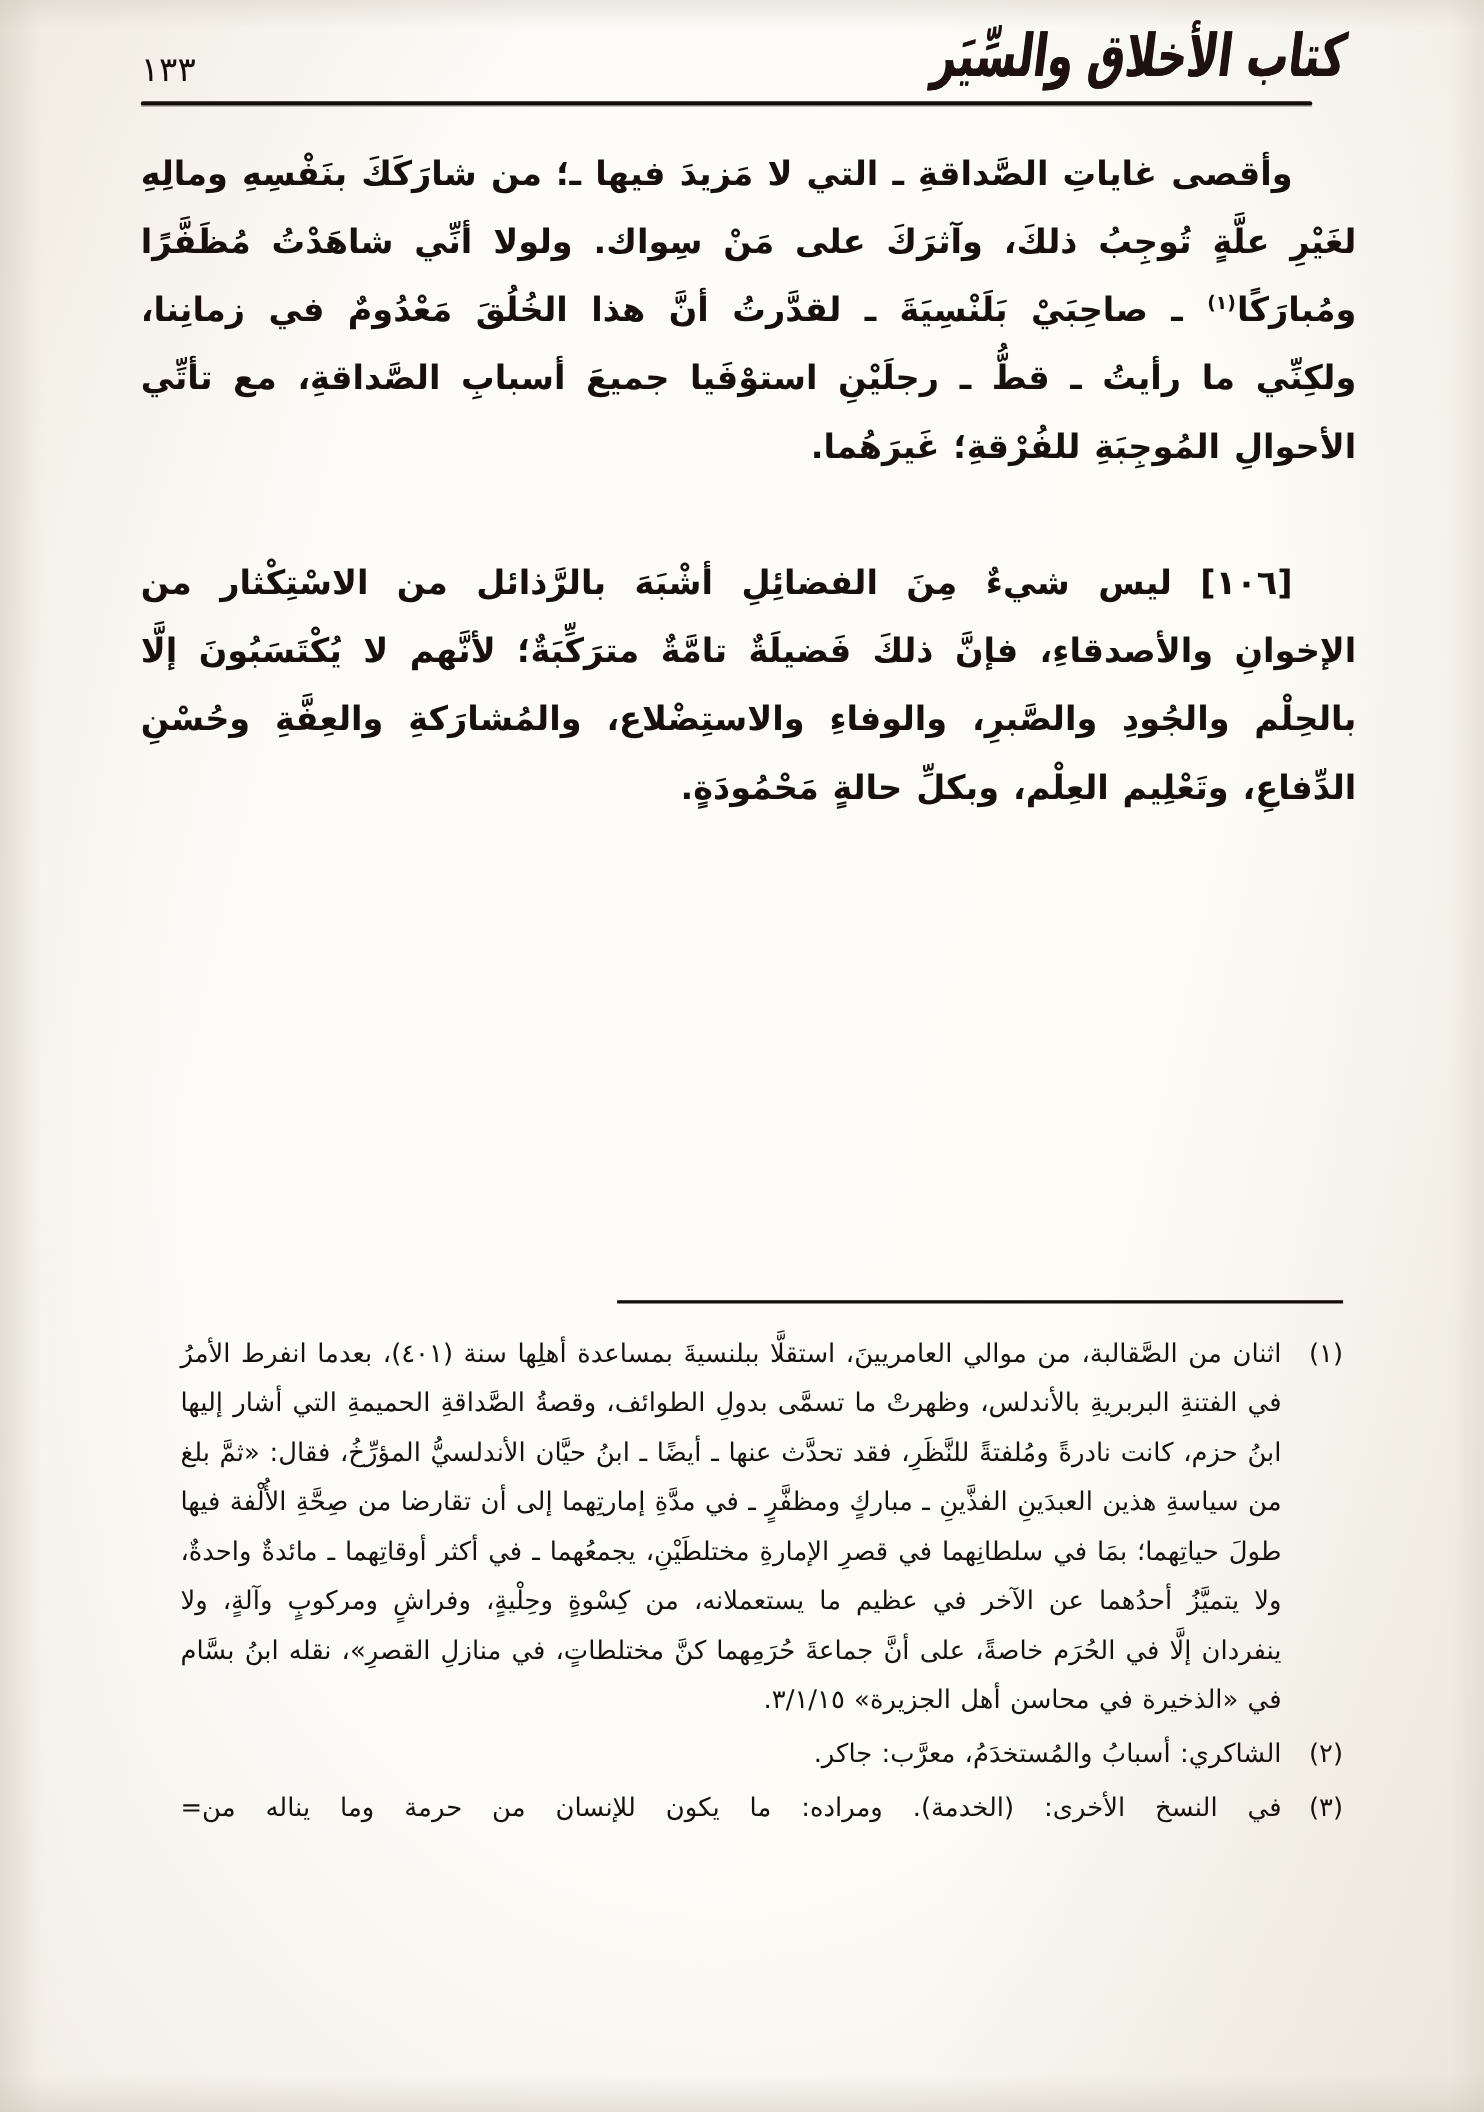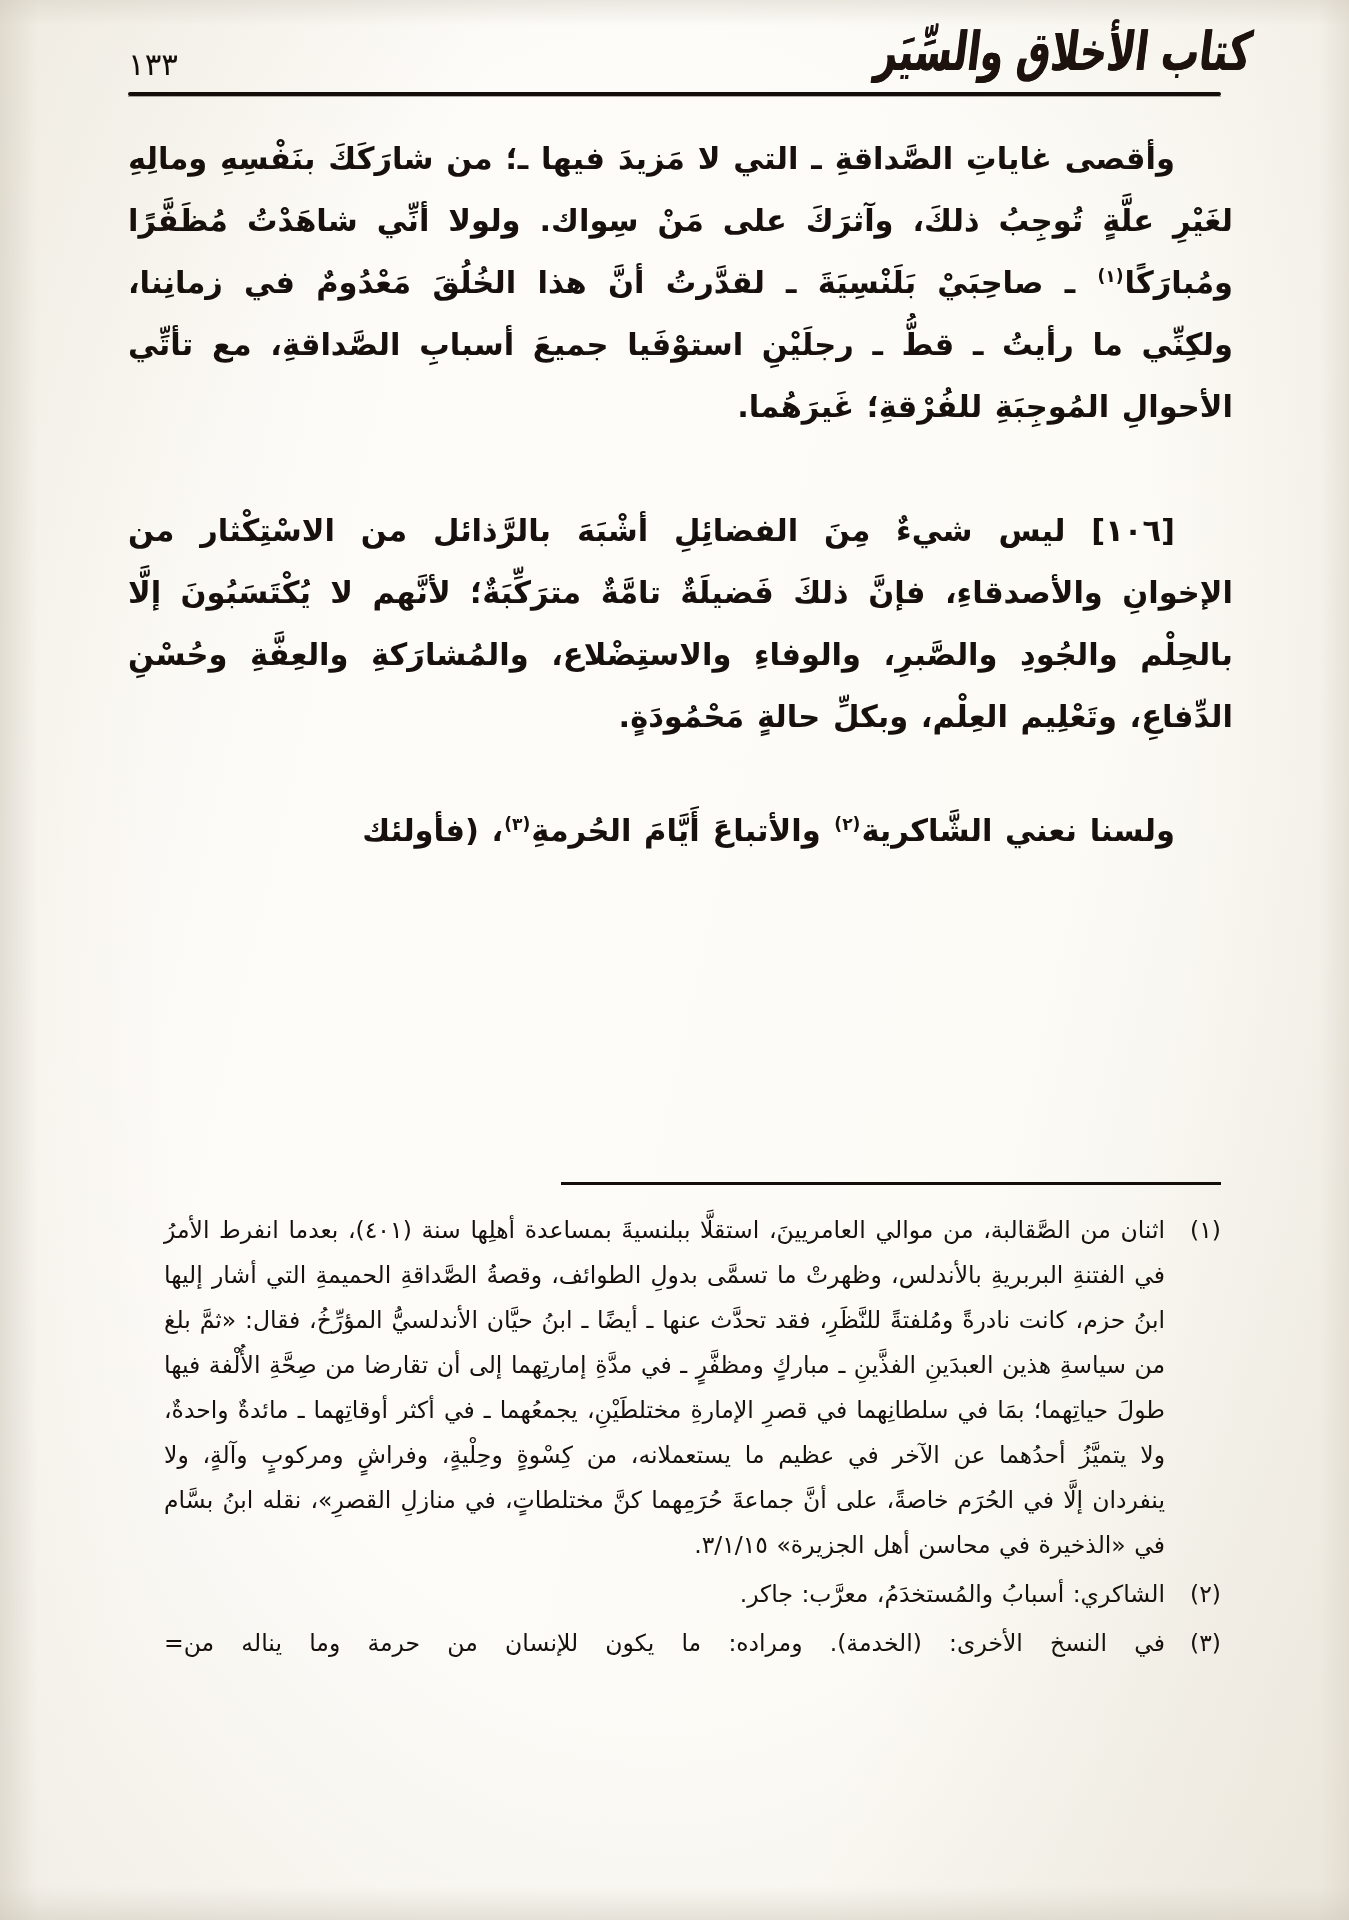--- a/index.html
+++ b/index.html
@@ -58,21 +58,21 @@
     position: relative;
     z-index: 2;
     padding: 0;
   }
 
   
   .running-head {
     position: absolute;
     top: 30px;
     left: 128px;
-    right: 112px;
+    right: 140px;
     height: 72px;
   }
   .folio {
     position: absolute;
     left: 0;
     top: 16px;
     font-family: "DejaVu Sans", "Liberation Sans", sans-serif;
     font-size: 31px;
     letter-spacing: 1px;
     color: #140d0a;
@@ -218,21 +218,20 @@
     <div class="body-block">
 
       <p class="body-par indent"><span>وأقصى غاياتِ الصَّداقةِ ـ التي لا مَزيدَ فيها ـ؛ من شارَكَكَ بنَفْسِهِ ومالِهِ لغَيْرِ علَّةٍ تُوجِبُ ذلكَ، وآثرَكَ على مَنْ سِواك. ولولا أنِّي شاهَدْتُ مُظَفَّرًا ومُبارَكًا</span><sup class="fn-ref">(١)</sup><span> ـ صاحِبَيْ بَلَنْسِيَةَ ـ لقدَّرتُ أنَّ هذا الخُلُقَ مَعْدُومٌ في زمانِنا، ولكِنِّي ما رأيتُ ـ قطُّ ـ رجلَيْنِ استوْفَيا جميعَ أسبابِ الصَّداقةِ، مع تأتِّي الأحوالِ المُوجِبَةِ للفُرْقةِ؛ غَيرَهُما.</span></p>
 
       <div class="par-gap"></div>
 
       <p class="body-par indent"><span class="section-num">[١٠٦]</span><span> ليس شيءٌ مِنَ الفضائِلِ أشْبَهَ بالرَّذائل من الاسْتِكْثار من الإخوانِ والأصدقاءِ، فإنَّ ذلكَ فَضيلَةٌ تامَّةٌ مترَكِّبَةٌ؛ لأنَّهم لا يُكْتَسَبُونَ إلَّا بالحِلْم والجُودِ والصَّبرِ، والوفاءِ والاستِضْلاع، والمُشارَكةِ والعِفَّةِ وحُسْنِ الدِّفاعِ، وتَعْلِيم العِلْم، وبكلِّ حالةٍ مَحْمُودَةٍ.</span></p>
 
       <div class="par-gap small"></div>
 
-      <p class="body-par indent"><span>ولسنا نعني الشَّاكرية</span><sup class="fn-ref">(٢)</sup><span> والأتباعَ أَيَّامَ الحُرمةِ</span><sup class="fn-ref">(٣)</sup><span>، (فأولئك</span></p>
 
     </div>
 
     <div class="fn-rule"></div>
 
     <div class="footnotes">
 
       <div class="fn">
         <div class="fn-marker">(١)</div>
         <div class="fn-text">اثنان من الصَّقالبة، من موالي العامريينَ، استقلَّا ببلنسيةَ بمساعدة أهلِها سنة (٤٠١)، بعدما انفرط الأمرُ في الفتنةِ البربريةِ بالأندلس، وظهرتْ ما تسمَّى بدولِ الطوائف، وقصةُ الصَّداقةِ الحميمةِ التي أشار إليها ابنُ حزم، كانت نادرةً ومُلفتةً للنَّظَرِ، فقد تحدَّث عنها ـ أيضًا ـ ابنُ حيَّان الأندلسيُّ المؤرِّخُ، فقال: «ثمَّ بلغ من سياسةِ هذين العبدَينِ الفذَّينِ ـ مباركٍ ومظفَّرٍ ـ في مدَّةِ إمارتِهما إلى أن تقارضا من صِحَّةِ الأُلْفة فيها طولَ حياتِهما؛ بمَا في سلطانِهما في قصرِ الإمارةِ مختلطَيْنِ، يجمعُهما ـ في أكثر أوقاتِهما ـ مائدةٌ واحدةٌ، ولا يتميَّزُ أحدُهما عن الآخر في عظيم ما يستعملانه، من كِسْوةٍ وحِلْيةٍ، وفراشٍ ومركوبٍ وآلةٍ، ولا ينفردان إلَّا في الحُرَم خاصةً، على أنَّ جماعةَ حُرَمِهما كنَّ مختلطاتٍ، في منازلِ القصرِ»، نقله ابنُ بسَّام في «الذخيرة في محاسن أهل الجزيرة» ٣/١/١٥.</div>

